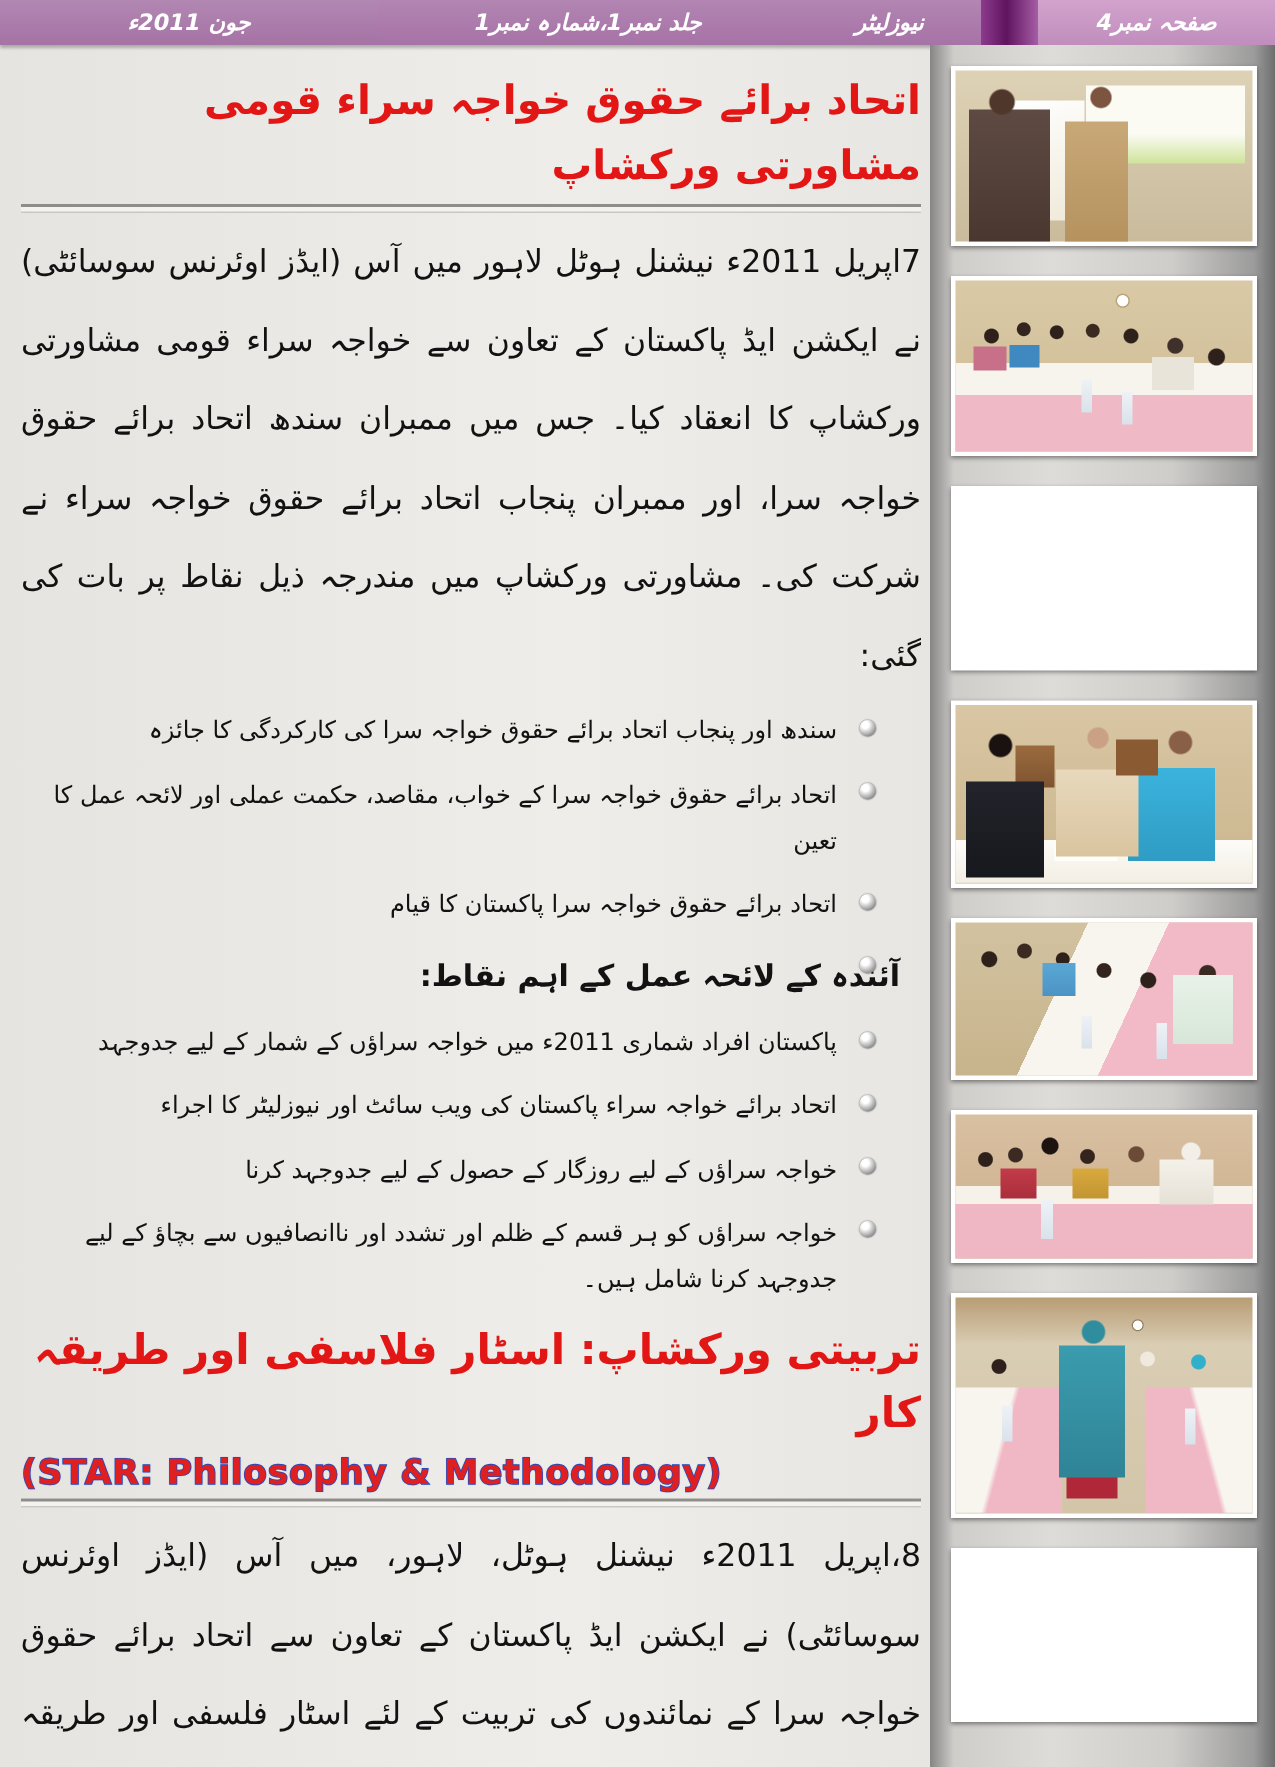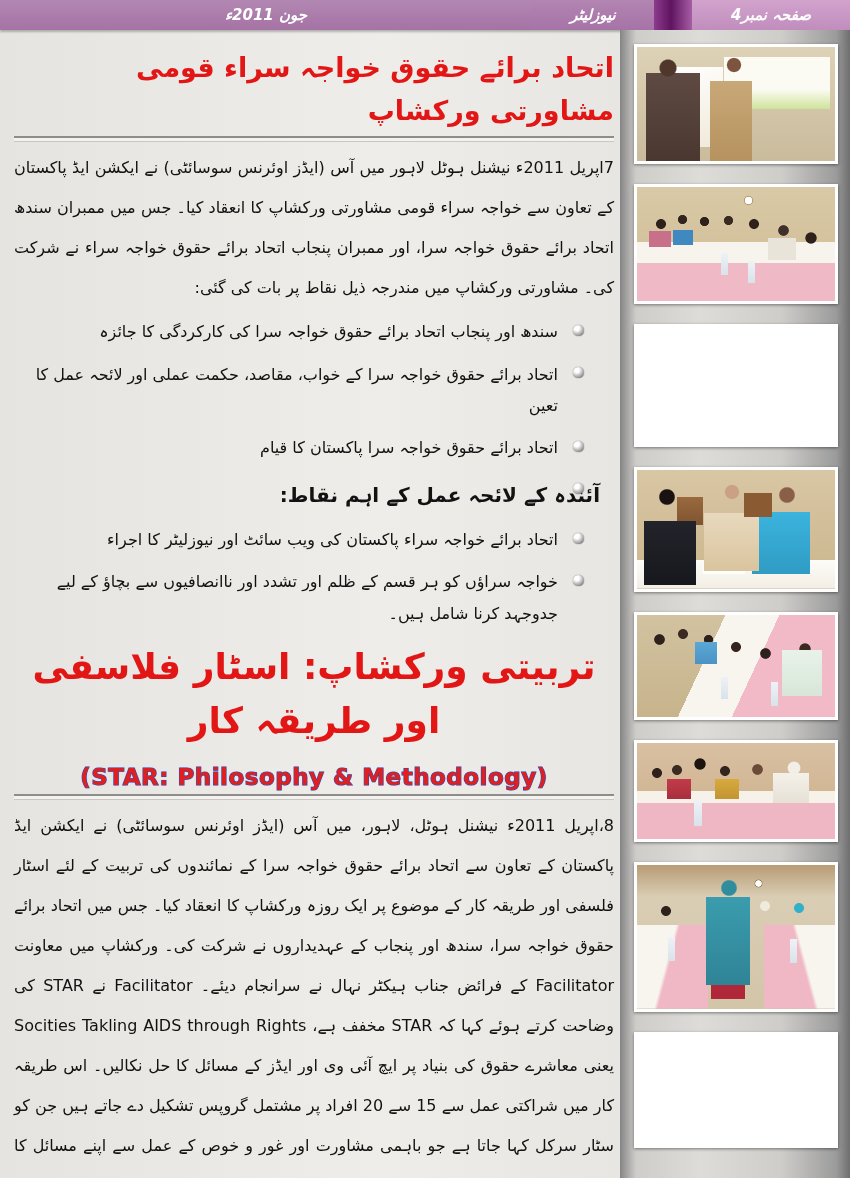--- a/index.html
+++ b/index.html
@@ -18,30 +18,30 @@
   .seg-vol  {flex:0 0 280px;background:linear-gradient(to bottom,#b285b2,#a673a6);}
   .seg-date {flex:1 1 auto; background:linear-gradient(to bottom,#b085b0,#aráfa 100%);
              background:linear-gradient(to bottom,#b287b2,#a573a5);}
 
   
   .textcol{position:absolute;top:34px;left:14px;width:600px;direction:rtl;color:#121212;}
   .h1{ color:#e31616;font-size:27px;font-weight:bold;
        margin:12px 0 4px;line-height:1.6;}
   .rule{height:3px;border-top:2px solid #8f8d8a;border-bottom:1px solid #c9c7c3;
         background:#f4f2ef;margin:4px 0 0;}
-  .para{font-size:16px;line-height:2.5;text-align:justify;margin:6px 0 0;}
+  .para{font-size:21px;line-height:2.5;text-align:justify;margin:6px 0 0;}
   .bullets{list-style:none;margin:8px 0 0;padding:0 30px 0 0;}
   .bullets li{position:relative;font-size:16px;line-height:1.95;padding:0 26px 0 0;margin:0 0 11px;}
   .bullets li .dot{position:absolute;right:0;top:0.55em;width:11px;height:11px;border-radius:50%;
         background:radial-gradient(circle at 35% 30%,#ffffff 0 22%,#a8a8a8 62%,#4e4e4e 100%);
         box-shadow:0 0 1px #333;}
   .subhead{font-size:20px;line-height:2.1;margin:4px 14px 6px 0;font-weight:bold;}
-  .h2-ur{text-align:center;color:#e31616;font-size:36px;font-weight:bold;margin:10px 0 0;line-height:1.5;}
-  .h2-en{text-align:center;direction:ltr;color:#e02020;font-size:23px;font-weight:bold;
-         letter-spacing:.5px;margin:16px 0 4px;
+  .h2-ur{text-align:right;color:#e31616;font-size:28px;font-weight:bold;margin:10px 0 0;line-height:1.5;}
+  .h2-en{text-align:left;direction:ltr;color:#e02020;font-size:23px;font-weight:bold;
+         letter-spacing:.5px;margin:6px 0 4px;
          -webkit-text-stroke:1.1px #2b49b8;paint-order:stroke fill;
          text-shadow:0 0 1px #2b49b8;}
 
   
   .photocol{position:absolute;top:30px;right:0;width:230px;height:1148px;
             padding:14px 12px 0 14px;box-sizing:border-box;
             background:linear-gradient(to right,#858585 0,#cfcdca 16px,#dedcd9 35%,#cfcdca 70%,#9b9b9b 94%,#6e6e6e 100%);}
   .frame{background:#fff;padding:3px;margin:0 0 20px;box-shadow:0 1px 3px rgba(0,0,0,.45);}
   .ph{display:block;width:100%;}
 
@@ -152,41 +152,44 @@
 </style>
 </head>
 <body>
 
 <div class="page">
 
   <header class="topbar">
     <div class="seg seg-page">صفحہ نمبر4</div>
     <div class="seg seg-split"></div>
     <div class="seg seg-news">نیوزلیٹر</div>
+    <div class="seg seg-vol">جلد نمبر1،شمارہ نمبر1</div>
     <div class="seg seg-date">جون 2011ء</div>
   </header>
 
   <main class="textcol">
 
     <h1 class="h1">اتحاد برائے حقوق خواجہ سراء قومی مشاورتی ورکشاپ</h1>
     <div class="rule"></div>
 
     <p class="para">7اپریل 2011ء نیشنل ہوٹل لاہور میں آس (ایڈز اوئرنس سوسائٹی) نے ایکشن ایڈ پاکستان کے تعاون سے خواجہ سراء قومی مشاورتی ورکشاپ کا انعقاد کیا۔ جس میں ممبران سندھ اتحاد برائے حقوق خواجہ سرا، اور ممبران پنجاب اتحاد برائے حقوق خواجہ سراء نے شرکت کی۔ مشاورتی ورکشاپ میں مندرجہ ذیل نقاط پر بات کی گئی:</p>
 
     <ul class="bullets">
       <li><span class="dot"></span><span>سندھ اور پنجاب اتحاد برائے حقوق خواجہ سرا کی کارکردگی کا جائزہ</span></li>
       <li><span class="dot"></span><span>اتحاد برائے حقوق خواجہ سرا کے خواب، مقاصد، حکمت عملی اور لائحہ عمل کا تعین</span></li>
       <li><span class="dot"></span><span>اتحاد برائے حقوق خواجہ سرا پاکستان کا قیام</span></li>
       <li><span class="dot"></span></li>
     </ul>
 
     <div class="subhead">آئندہ کے لائحہ عمل کے اہم نقاط:</div>
 
     <ul class="bullets">
+      <li><span class="dot"></span><span>پاکستان افراد شماری 2011ء میں خواجہ سراؤں کے شمار کے لیے جدوجہد</span></li>
       <li><span class="dot"></span><span>اتحاد برائے خواجہ سراء پاکستان کی ویب سائٹ اور نیوزلیٹر کا اجراء</span></li>
+      <li><span class="dot"></span><span>خواجہ سراؤں کے لیے روزگار کے حصول کے لیے جدوجہد کرنا</span></li>
       <li><span class="dot"></span><span>خواجہ سراؤں کو ہر قسم کے ظلم اور تشدد اور ناانصافیوں سے بچاؤ کے لیے جدوجہد کرنا شامل ہیں۔</span></li>
     </ul>
 
     <h2 class="h2-ur">تربیتی ورکشاپ: اسٹار فلاسفی اور طریقہ کار</h2>
     <div class="h2-en">(STAR: Philosophy &amp; Methodology)</div>
     <div class="rule"></div>
 
     <p class="para">8،اپریل 2011ء نیشنل ہوٹل، لاہور، میں آس (ایڈز اوئرنس سوسائٹی) نے ایکشن ایڈ پاکستان کے تعاون سے اتحاد برائے حقوق خواجہ سرا کے نمائندوں کی تربیت کے لئے اسٹار فلسفی اور طریقہ کار کے موضوع پر ایک روزہ ورکشاپ کا انعقاد کیا۔ جس میں اتحاد برائے حقوق خواجہ سرا، سندھ اور پنجاب کے عہدیداروں نے شرکت کی۔ ورکشاپ میں معاونت Facilitator کے فرائض جناب ہیکٹر نہال نے سرانجام دیئے۔ Facilitator نے STAR کی وضاحت کرتے ہوئے کہا کہ STAR مخفف ہے، Socities Takling AIDS through Rights یعنی معاشرے حقوق کی بنیاد پر ایچ آئی وی اور ایڈز کے مسائل کا حل نکالیں۔ اس طریقہ کار میں شراکتی عمل سے 15 سے 20 افراد پر مشتمل گروپس تشکیل دے جاتے ہیں جن کو سٹار سرکل کہا جاتا ہے جو باہمی مشاورت اور غور و خوص کے عمل سے اپنے مسائل کا حل نکالتے ہیں۔</p>
 
   </main>

